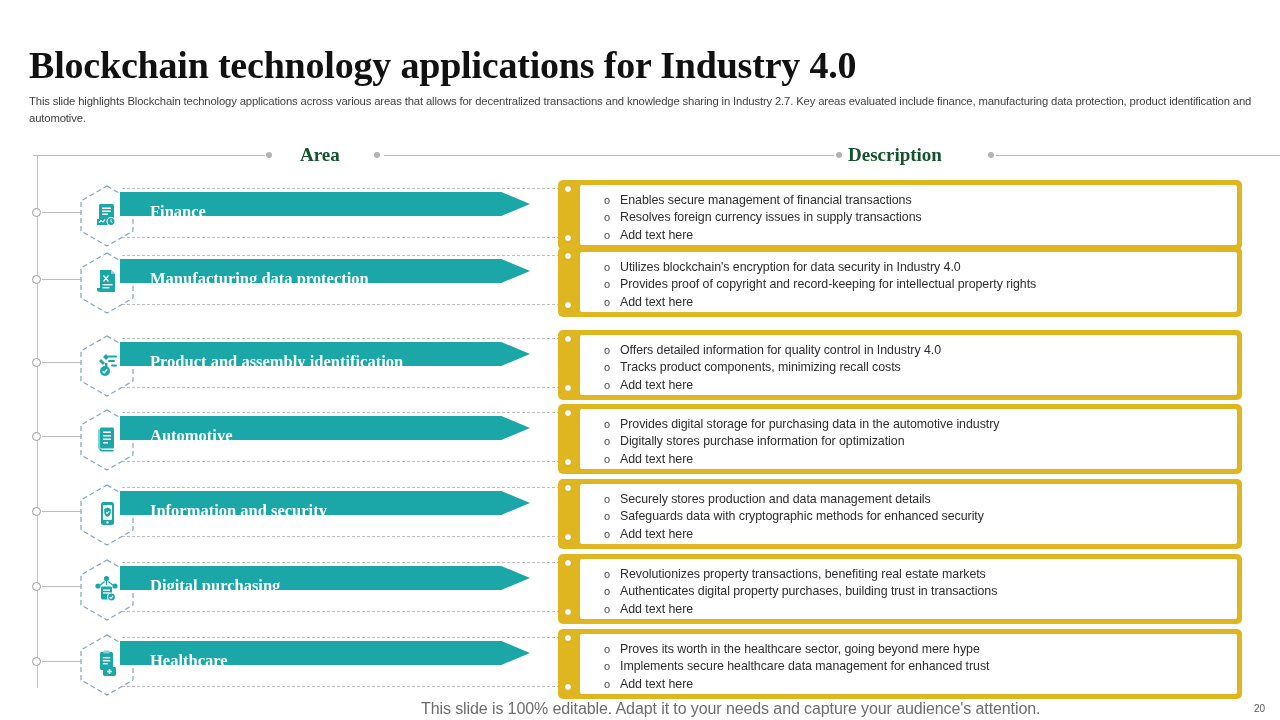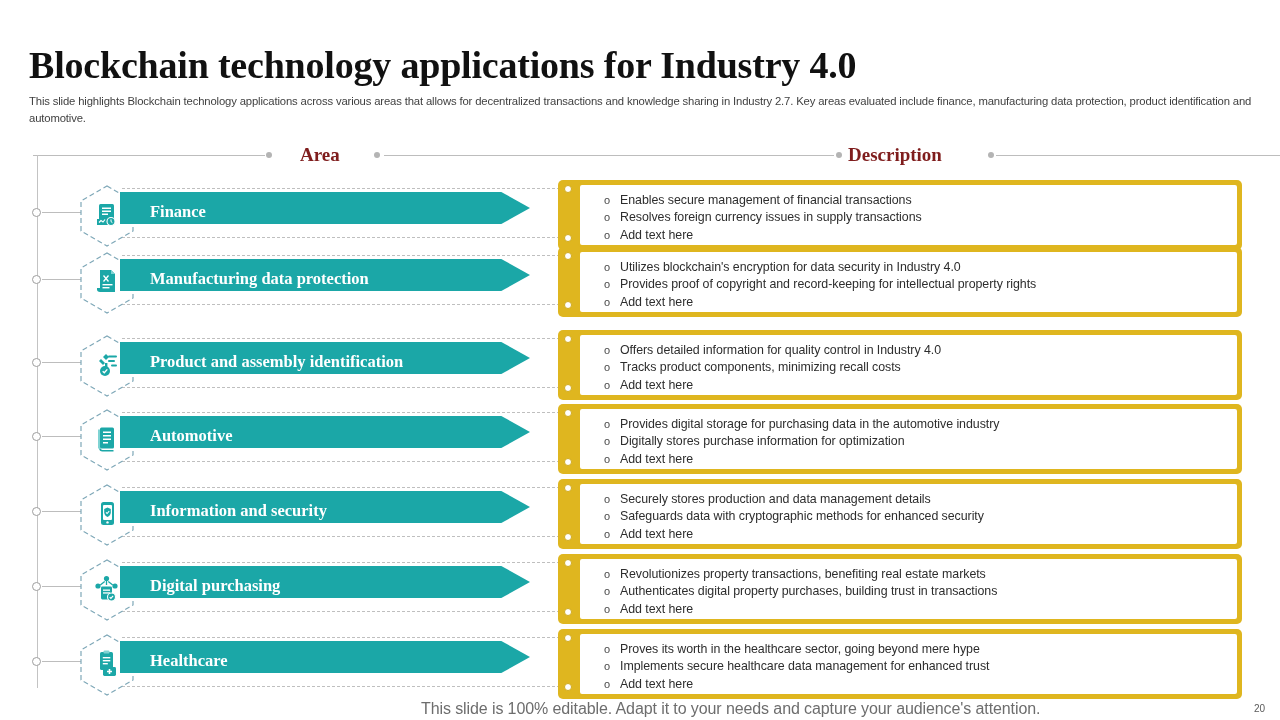--- a/index.html
+++ b/index.html
@@ -41,21 +41,21 @@
     letter-spacing: -0.15px;
   }
 
   
   .col-header {
     position: absolute;
     top: 144px;
     font-family: "Liberation Serif", serif;
     font-weight: bold;
     font-size: 19px;
-    color: #7f1d1d;
+    color: #14532d;
     white-space: nowrap;
   }
   #header-area { left: 300px; }
   #header-description { left: 848px; }
 
   .hdr-line {
     position: absolute;
     top: 155px;
     height: 1px;
     background: #bdbdbd;
@@ -126,21 +126,21 @@
     height: 64px;
   }
   .hex svg { display: block; }
 
   
   .area-banner {
     position: absolute;
     left: 120px;
     top: 12px;
     width: 410px;
-    height: 32px;
+    height: 24px;
   }
   .area-banner .shape {
     position: absolute;
     inset: 0;
     background: #1ba7a7;
     clip-path: polygon(0 0, 93% 0, 100% 50%, 93% 100%, 0 100%);
   }
   .area-banner .label {
     position: absolute;
     left: 30px;

